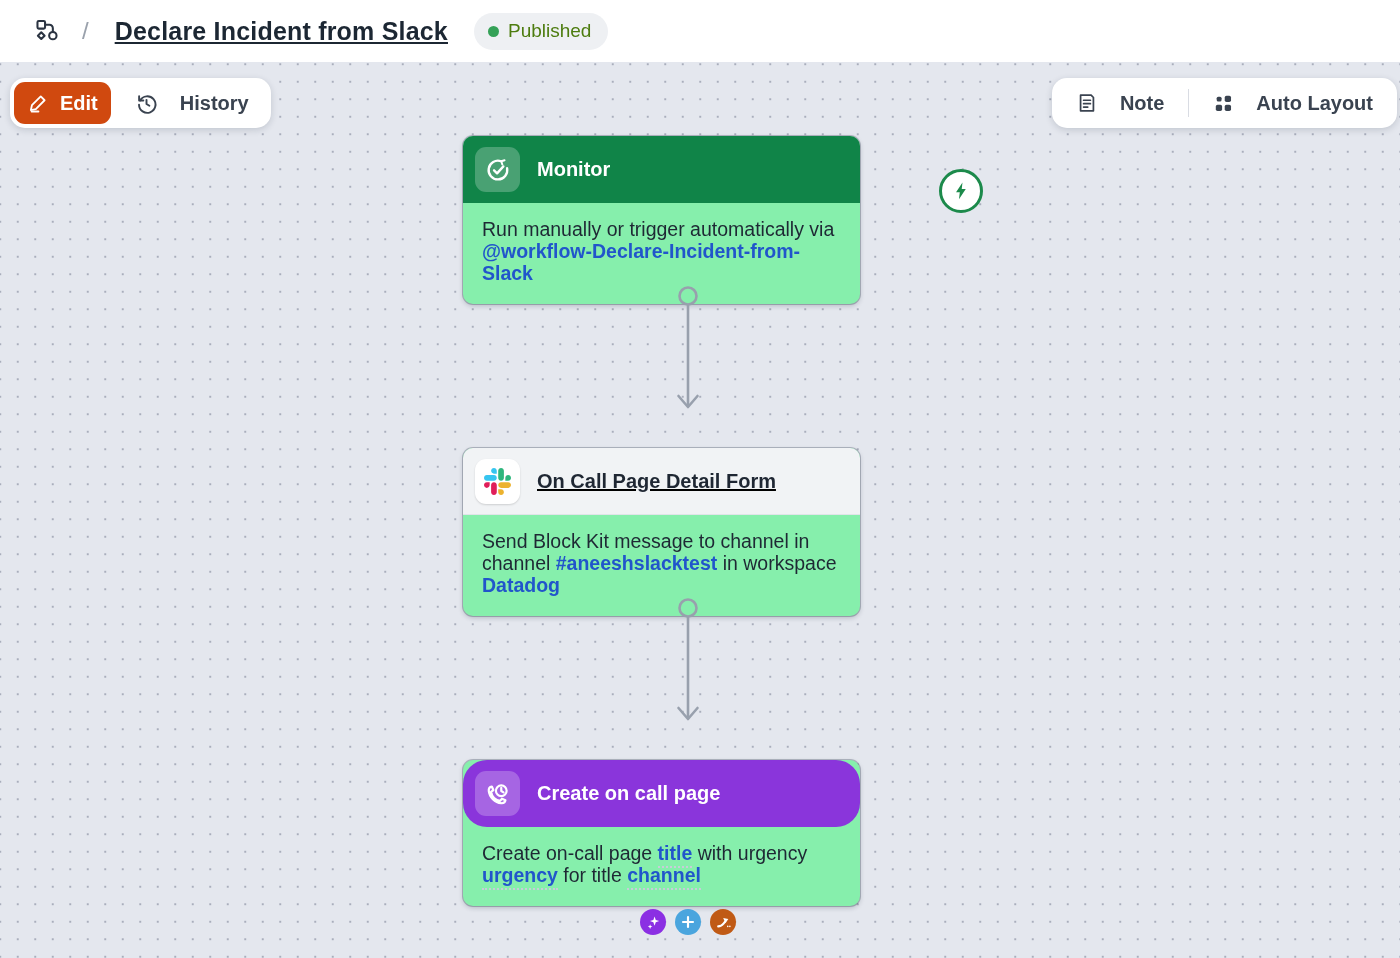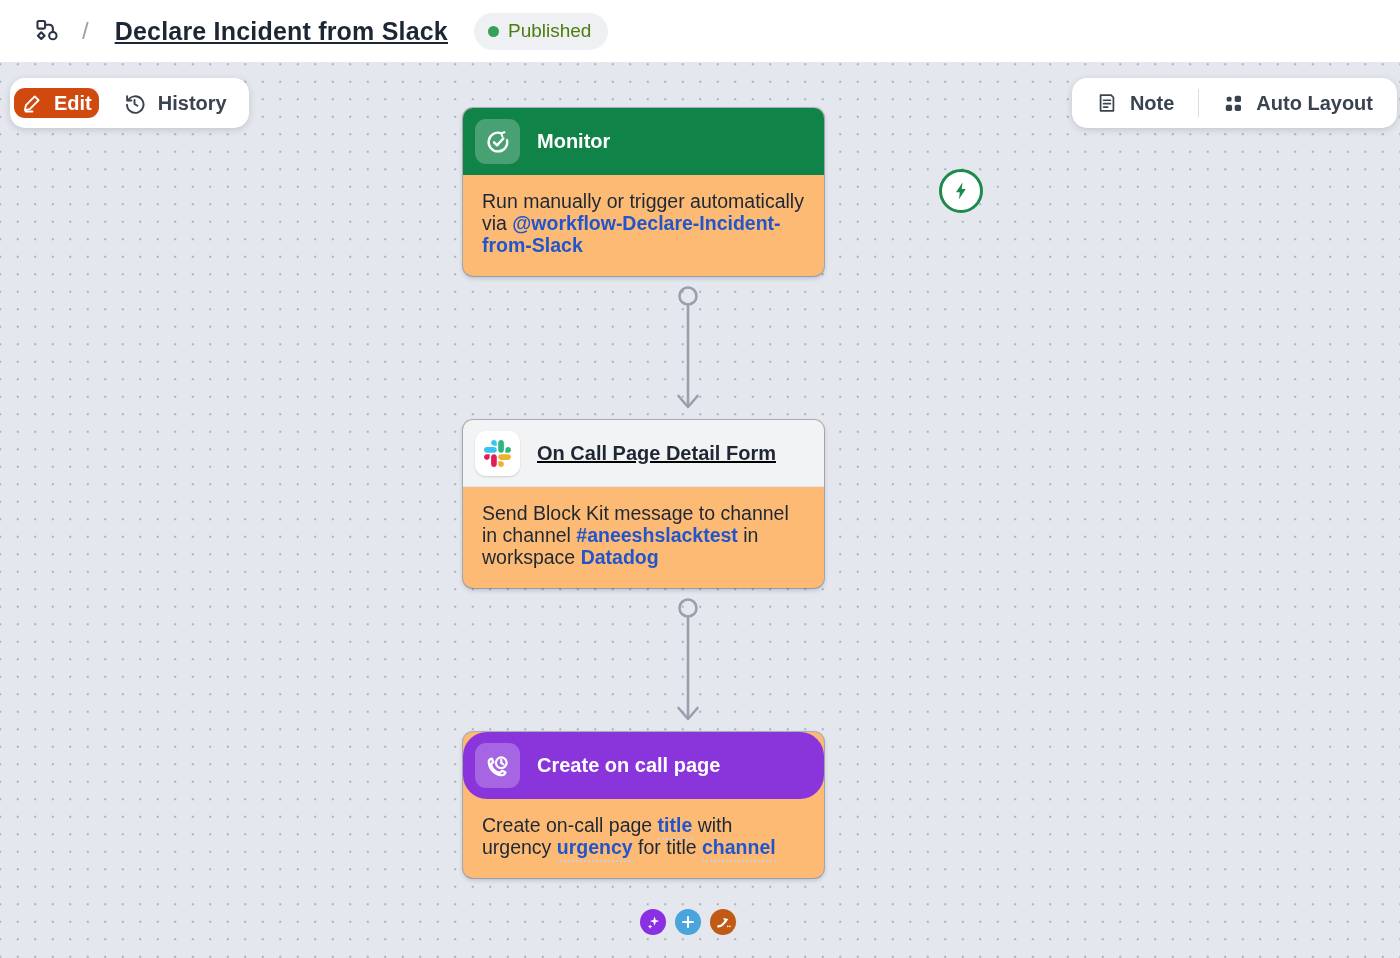--- a/index.html
+++ b/index.html
@@ -21,32 +21,32 @@
   
   .canvas { position:absolute; top:62px; left:0; width:1400px; height:896px;
     background-color:#e4e7ee;
     background-image:radial-gradient(circle,#a9aebc 1.3px, transparent 1.45px);
     background-size:17.5px 17.5px; background-position:9px 11px; }
 
   
   .pill { position:absolute; height:50px; background:#fff; border-radius:15px;
     box-shadow:0 2px 7px rgba(20,30,50,.16); display:flex; align-items:center; z-index:20; }
   .toolbar-left { top:78px; left:10px; padding:4px; gap:6px; }
-  .edit-btn { height:30px; background:#d0490f; border:none; border-radius:11px;
+  .edit-btn { height:42px; background:#d0490f; border:none; border-radius:11px;
     color:#fff; font-size:20px; font-weight:700; display:flex; align-items:center;
-    gap:11px; padding:0 7px; cursor:pointer; font-family:inherit;justify-content:center; }
+    gap:11px; padding:0 13px; cursor:pointer; font-family:inherit;justify-content:center; }
   .ghost-btn { height:42px; background:transparent; border:none; border-radius:11px;
     color:#3a4350; font-size:20px; font-weight:600; display:flex; align-items:center;
-    gap:12px; padding:0 18px; cursor:pointer; font-family:inherit; }
+    gap:22px; padding:0 18px; cursor:pointer; font-family:inherit; }
   .toolbar-right { top:78px; right:3px; padding:4px 6px; }
   .tb-divider { width:1px; height:28px; background:#d9dce3; margin:0 6px; }
 
   
-  .node { position:absolute; left:463px; width:361px; border-radius:10px; background:#fdba74;
-    box-shadow:0 0 0 1px rgba(40,52,72,.28), 0 2px 5px rgba(20,30,50,.22); }
+  .node { position:absolute; left:463px; width:397px; border-radius:10px; background:#86efac;
+    box-shadow:0 0 0 1px rgba(40,52,72,.28), 0 2px 5px rgba(20,30,50,.22);margin-top:28px; }
   .node-header { height:67px; display:flex; align-items:center; gap:17px;
     padding:0 12px; border-radius:10px 10px 0 0; }
   .node-icon { width:45px; height:45px; border-radius:11px; flex:0 0 auto;
     display:flex; align-items:center; justify-content:center; }
   .node-icon.translucent { background:rgba(255,255,255,.24); }
   .node-icon.white-card { background:#fff; box-shadow:0 1px 2px rgba(0,0,0,.15); }
   .node-title { font-size:20px; font-weight:700; }
   .node-header.green { background:#108448; }
   .node-header.gray  { background:#f1f3f5; border-bottom:1px solid #e1e4e9;text-decoration:underline; }
   .node-header.purple{ background:#8a35db;border-radius:24px; }

